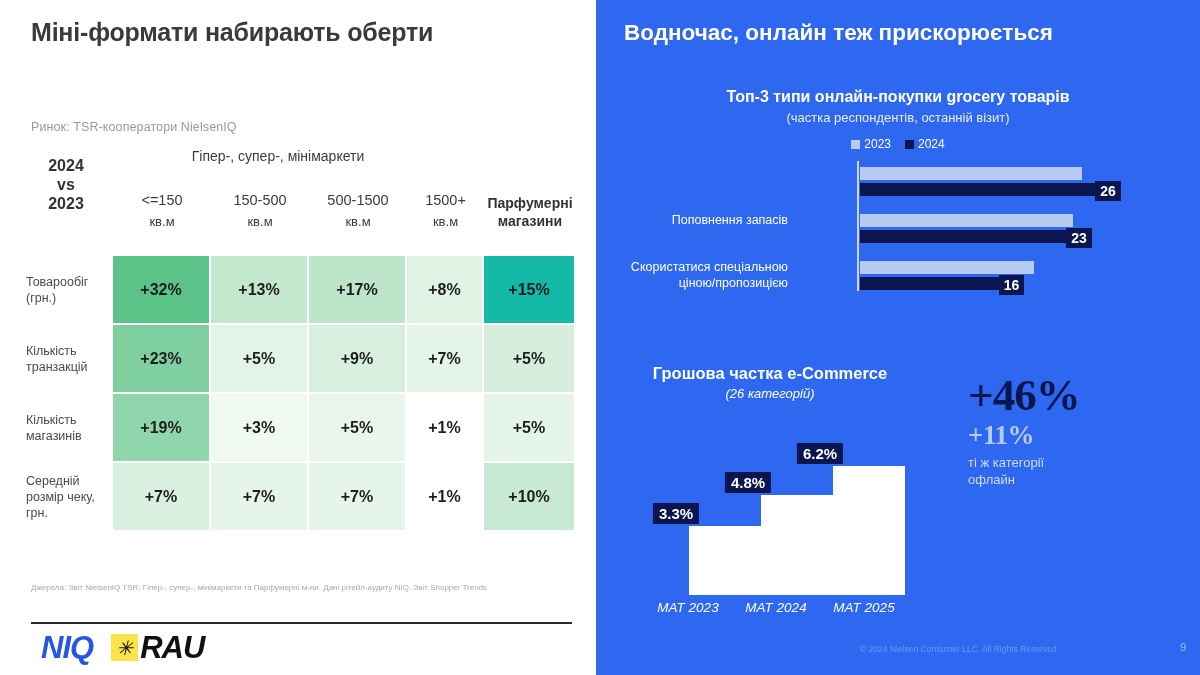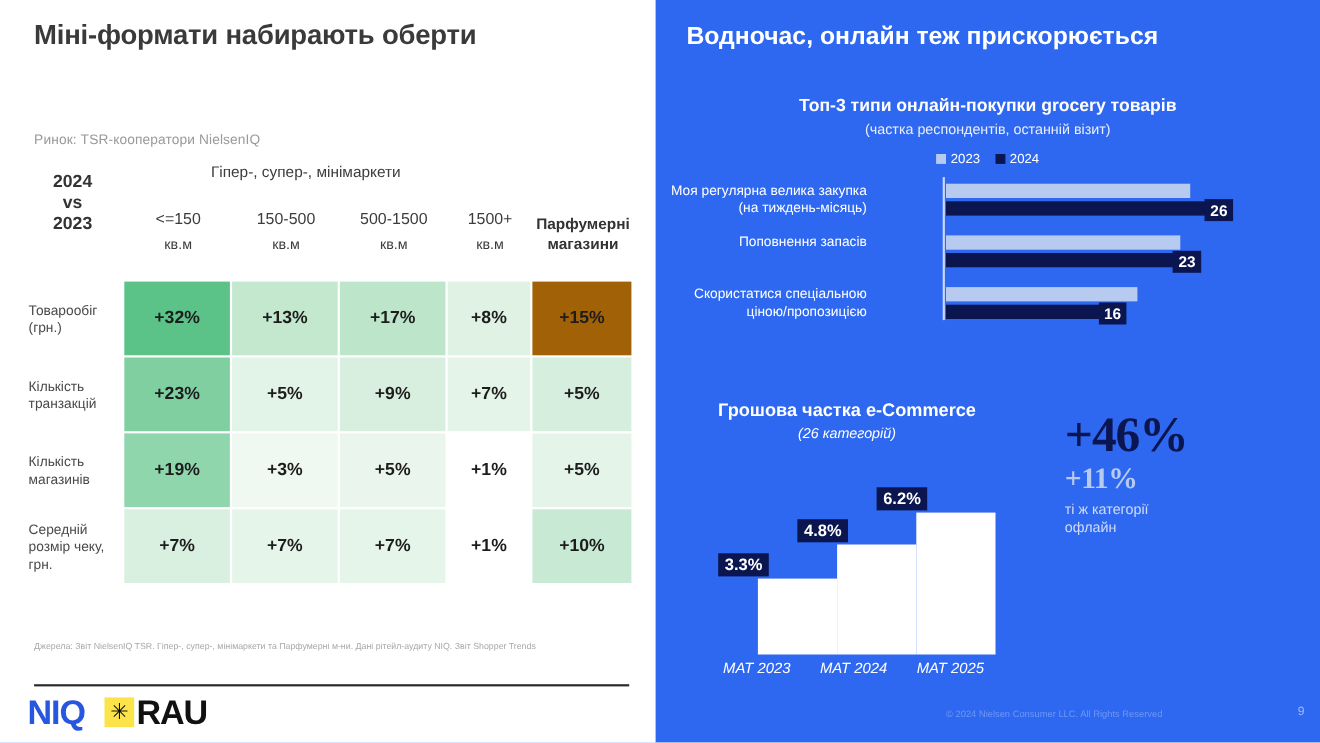--- a/index.html
+++ b/index.html
@@ -67,21 +67,21 @@
   .cell:last-child { margin-right: 0; }
 
   .src {
     position: absolute; left: 31px; top: 582px; width: 500px;
     font-size: 8px; color: #a8a8a8; line-height: 11px;
   }
   .rule {
     position: absolute; left: 31px; top: 622px; width: 541px; height: 2px;
     background: #2b2b2b;
   }
-  .logos { position: absolute; left: 25px; top: 632px; display: flex; align-items: flex-start; gap: 18px; }
+  .logos { position: absolute; left: 41px; top: 632px; display: flex; align-items: flex-start; gap: 18px; font-style: italic; }
   .niq { font-size: 31px; font-weight: bold; color: #2757E0; letter-spacing: -1px; line-height: 31px; }
   .rau-wrap { display: flex; align-items: center; gap: 2px; }
   .rau-badge {
     width: 27px; height: 27px; background: #FCE34A;
     display: flex; align-items: center; justify-content: center;
   }
   .rau-star { font-size: 20px; line-height: 20px; color: #111; }
   .rau-txt { font-size: 31px; font-weight: bold; color: #111; letter-spacing: -1px; line-height: 31px; }
 
   
@@ -218,21 +218,21 @@
         </div>
       </div>
 
       <div class="grid" id="table-grid">
           <div class="row">
             <div class="rowlabel">Товарообіг (грн.)</div>
             <div class="cell" style="width: 96px; background: rgb(91, 195, 136);">+32%</div>
             <div class="cell" style="width: 96px; background: rgb(195, 232, 206);">+13%</div>
             <div class="cell" style="width: 96px; background: rgb(188, 229, 201);">+17%</div>
             <div class="cell" style="width: 75px; background: rgb(223, 242, 228);">+8%</div>
-            <div class="cell" style="width: 90px; background: #a16207;">+15%</div>
+            <div class="cell" style="width: 90px; background: #14b8a6;">+15%</div>
           </div>
           <div class="row">
             <div class="rowlabel">Кількість транзакцій</div>
             <div class="cell" style="width: 96px; background: rgb(127, 207, 161); text-align: right;">+23%</div>
             <div class="cell" style="width: 96px; background: rgb(226, 243, 231);">+5%</div>
             <div class="cell" style="width: 96px; background: rgb(216, 239, 223);">+9%</div>
             <div class="cell" style="width: 75px; background: rgb(228, 244, 233);">+7%</div>
             <div class="cell" style="width: 90px; background: rgb(214, 238, 222);">+5%</div>
           </div>
           <div class="row">
@@ -281,21 +281,20 @@
       </div>
       <div>
         <span class="sw" id="sw1" style="background: rgb(11, 21, 80);"></span><span>2024</span>
       </div>
     </div>
 
     <div class="hbar-chart">
       <div class="haxis"></div>
       <div id="hgroups">
           <div class="hgroup">
-            <div class="hlabel">Моя регулярна велика закупка<br>(на тиждень-місяць)</div>
             <div class="hbars">
               <div class="hb l" style="width: 222.333px;"></div>
               <div class="hb d" style="width: 251.333px;"></div>
             </div>
             <div class="hval" style="left: 475.333px;">26</div>
           </div>
           <div class="hgroup">
             <div class="hlabel">Поповнення запасів</div>
             <div class="hbars">
               <div class="hb l" style="width: 212.667px;"></div>

